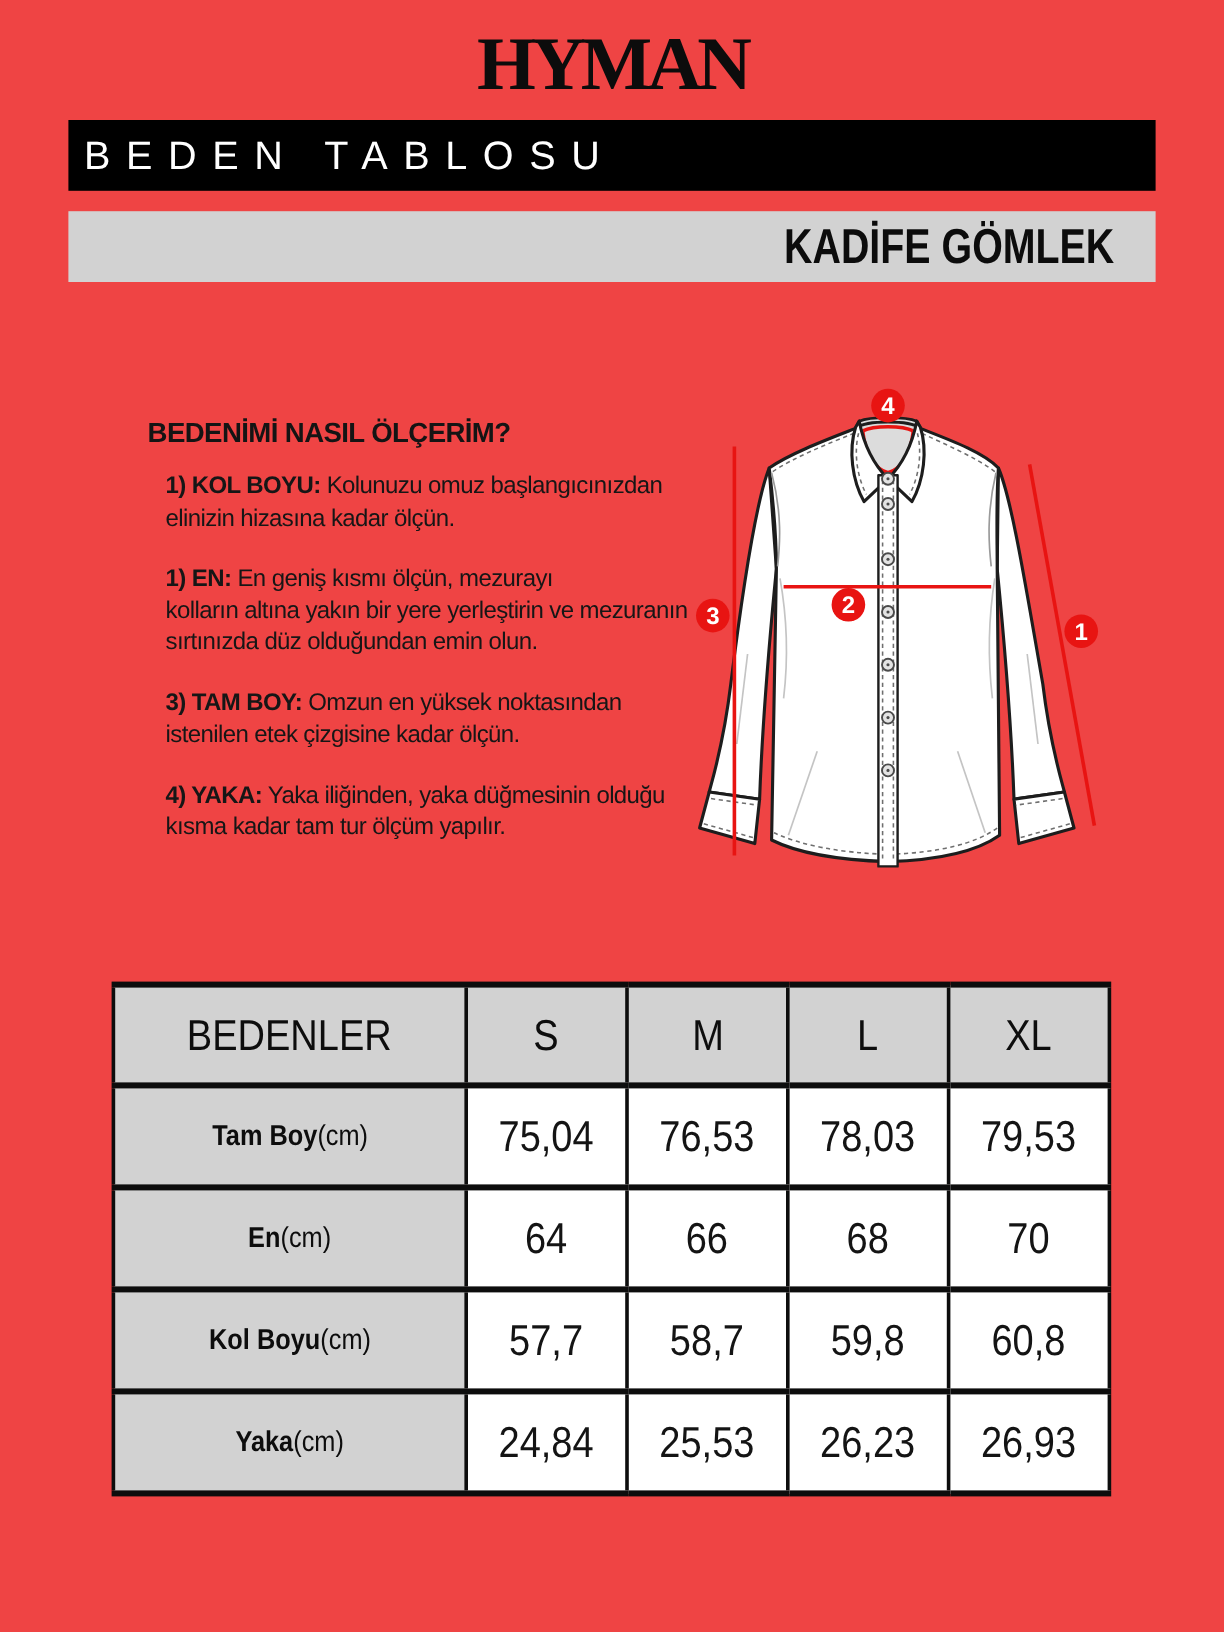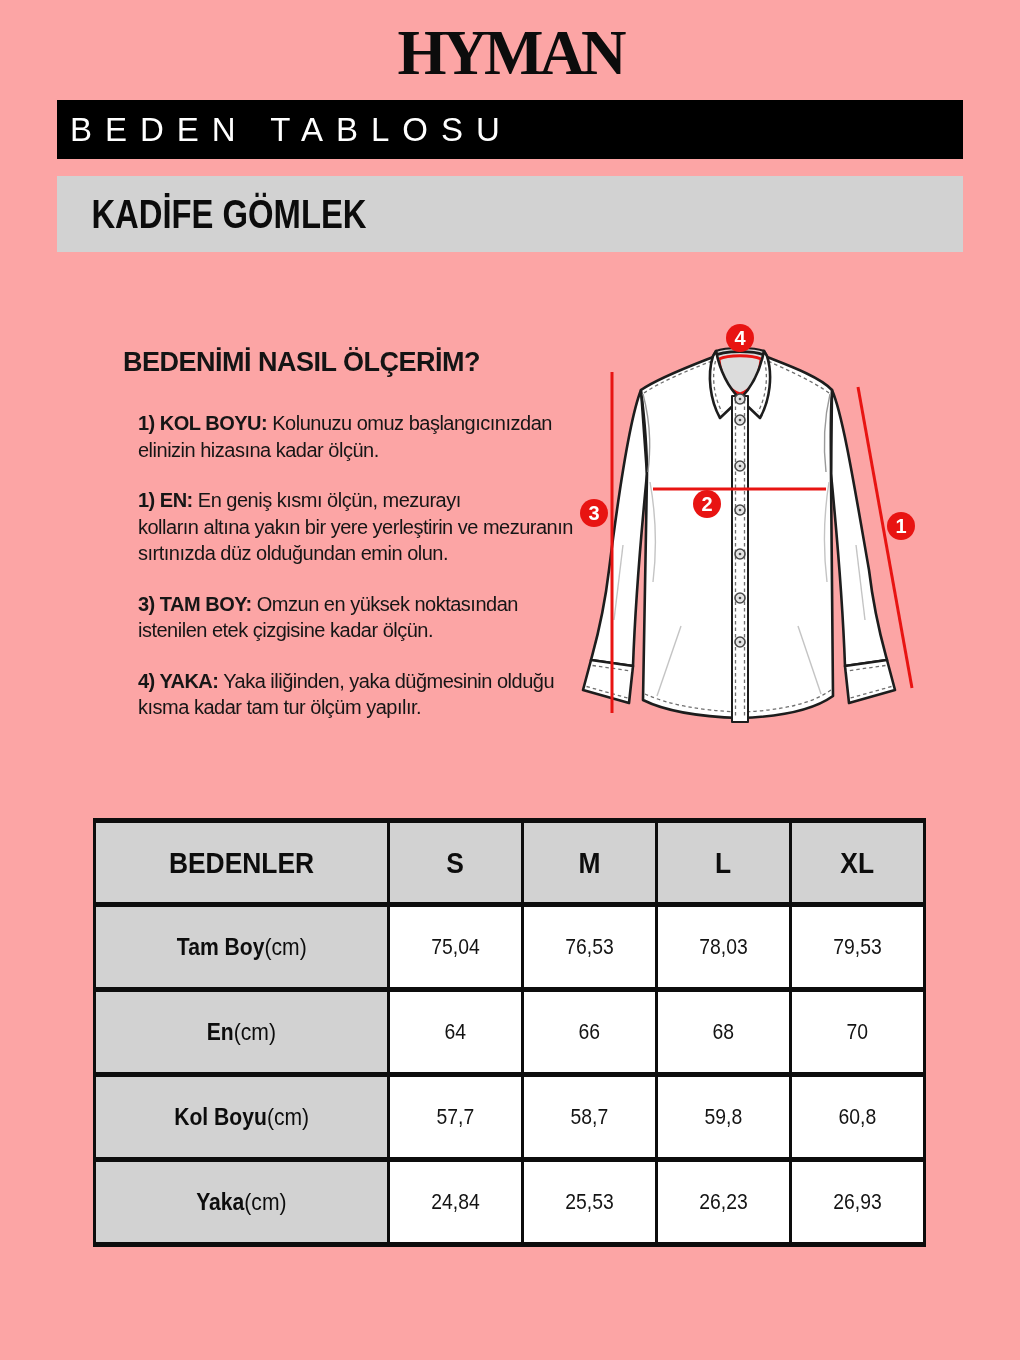--- a/index.html
+++ b/index.html
@@ -4,21 +4,21 @@
 <style>
   :root{
     --bar-black:#000000;
     --bar-gray:#d2d2d2;
     --table-gray:#d2d2d2;
     --annotation-red:#e81412;
     --text:#111111;
   }
   html,body{margin:0;padding:0;background:#ffffff;}
   .page{
-    position:relative;width:1020px;height:1360px;background:#fca5a5;
+    position:relative;width:1020px;height:1360px;background:#ef4444;
     font-family:"Liberation Sans",sans-serif;color:var(--text);overflow:hidden;
   }
 
   
   .logo{
     position:absolute;top:22px;left:0;width:100%;text-align:center;
     font-family:"Liberation Serif",serif;font-weight:700;font-size:63px;
     letter-spacing:-4px;color:#0c0c0c;line-height:1;
   }
 
@@ -27,31 +27,31 @@
     position:absolute;left:57px;top:100px;width:906px;height:59px;
     background:var(--bar-black);display:flex;align-items:center;
   }
   .bar-black span{
     color:#fff;font-size:33px;font-weight:400;letter-spacing:13px;padding-left:13px;
     white-space:nowrap;
   }
 
   
   .bar-gray{
-    position:absolute;left:57px;top:176px;width:906px;height:76px;
-    background:var(--bar-gray);display:flex;align-items:center;justify-content:flex-start;
+    position:absolute;left:57px;top:176px;width:906px;height:59px;
+    background:var(--bar-gray);display:flex;align-items:center;justify-content:flex-end;
   }
   .bar-gray span{
     color:#0c0c0c;font-size:41px;font-weight:700;letter-spacing:0px;
     display:inline-block;transform:scaleX(0.8);white-space:nowrap;
   }
 
   
   .guide{position:absolute;left:123px;top:347px;width:500px;}
-  .guide h2{margin:0 0 32px 0;font-size:27px;font-weight:700;letter-spacing:-0.5px;color:#141414;}
+  .guide h2{margin:0 0 18px 0;font-size:23px;font-weight:700;letter-spacing:-0.5px;color:#141414;}
   .step{
     margin:0 0 24px 15px;font-size:20px;line-height:26.5px;letter-spacing:-0.5px;
     white-space:pre-line;color:#161616;
   }
   .step b{font-weight:700;}
 
   
   .diagram{position:absolute;left:565px;top:320px;width:400px;height:420px;}
   .outline{fill:#ffffff;stroke:#1d1d1d;stroke-width:2.6;stroke-linejoin:round;}
   .neckfill{fill:#dcdcdc;stroke:#1d1d1d;stroke-width:2.2;stroke-linejoin:round;}
@@ -68,24 +68,24 @@
   
   .size-table{position:absolute;left:93px;top:818px;width:830px;}
   table{border-collapse:collapse;table-layout:fixed;width:830px;}
   th,td{
     border-left:3.5px solid #0d0d0d;border-right:3.5px solid #0d0d0d;
     border-top:5px solid #0d0d0d;border-bottom:5px solid #0d0d0d;
     text-align:center;vertical-align:middle;padding:0;
   }
   thead tr{height:84px;}
   tbody tr{height:85px;}
-  .col-head{background:var(--table-gray);font-size:30px;font-weight:700;color:#0d0d0d;}
+  .col-head{background:var(--table-gray);font-size:36px;font-weight:400;color:#0d0d0d;}
   .row-head{background:var(--table-gray);font-size:24px;font-weight:400;color:#0d0d0d;margin-left:32px;}
   .row-head b{font-weight:700;}
-  td.value{background:#ffffff;font-size:22px;font-weight:400;color:#141414;}
+  td.value{background:#ffffff;font-size:36px;font-weight:400;color:#141414;}
   .cond{display:inline-block;transform:scaleX(0.88);white-space:nowrap;}
 </style>
 </head>
 <body>
 
 <div class="page">
 
   <div class="logo">HYMAN</div>
 
   <div class="bar-black">

